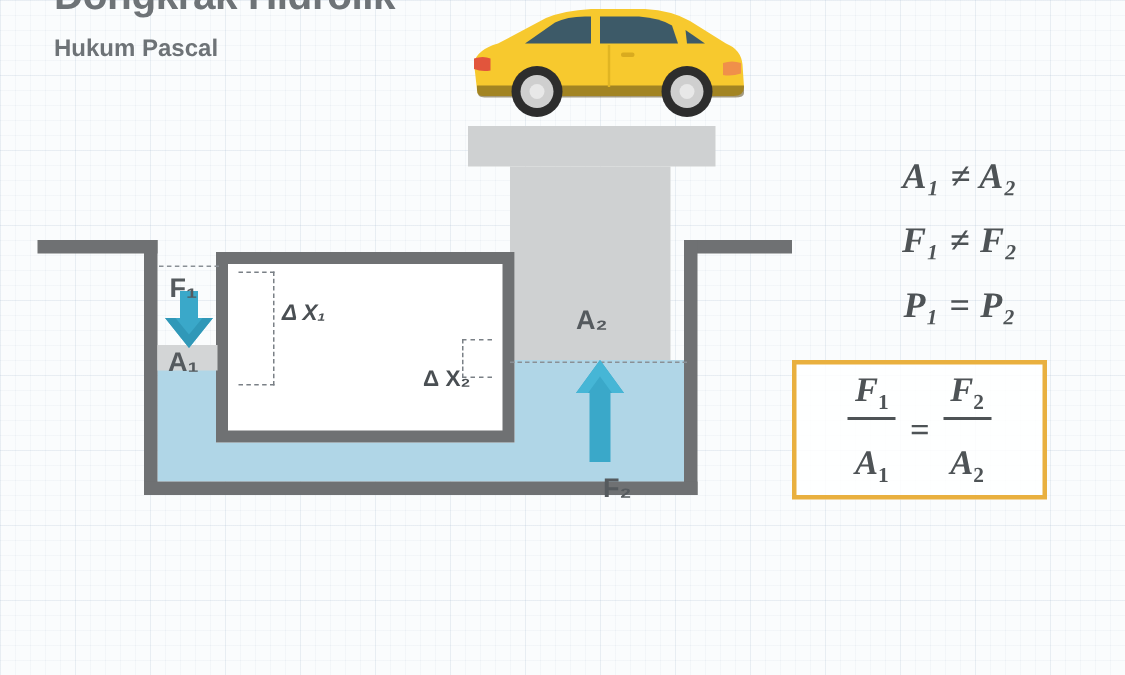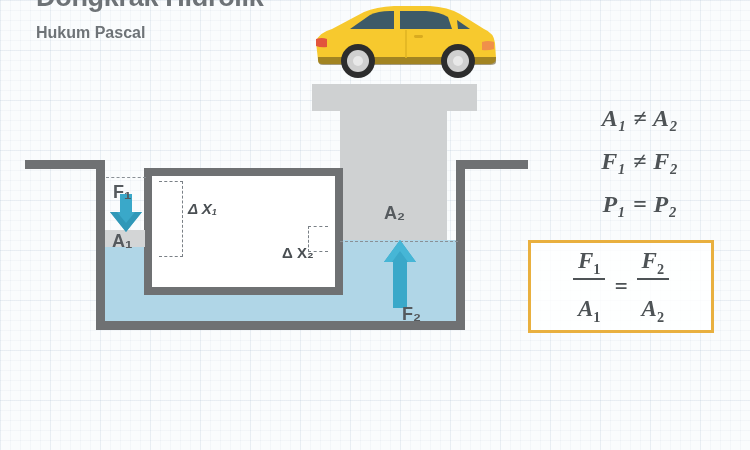--- a/index.html
+++ b/index.html
@@ -162,21 +162,21 @@
   .lbl {
     position: absolute;
     font-size: 18px;
     font-weight: bold;
     color: #555a5e;
     white-space: nowrap;
   }
   .lbl-f1 { left: 113px; top: 182px; }
   .lbl-a1 { left: 112px; top: 231px; }
   .lbl-a2 { left: 384px; top: 203px; }
-  .lbl-f2 { left: 385px; top: 304px; padding-left: 17px; }
+  .lbl-f2 { left: 385px; top: 315px; padding-left: 17px; }
 
   .lbl-dx {
     position: absolute;
     font-size: 15px;
     font-weight: bold;
     color: #4a4f53;
     white-space: nowrap;
   }
   .lbl-dx1 { left: 188px; top: 200px; font-style: italic; }
   .lbl-dx2 { left: 282px; top: 228px; margin-top: 16px; }
@@ -228,21 +228,21 @@
     font-weight: bold;
     color: #4e5356;
     margin-bottom: 16px;
     letter-spacing: 0.5px;
   }
 
   .boxed {
     position: absolute;
     left: 528px;
     top: 240px;
-    width: 186px;
+    width: 170px;
     height: 93px;
     border: 3px solid #e9b03f;
     background: rgba(255,255,255,0.82);
     box-sizing: border-box;
     display: flex;
     align-items: center;
     justify-content: center;
   }
   .fraction-eq {
     display: flex;

